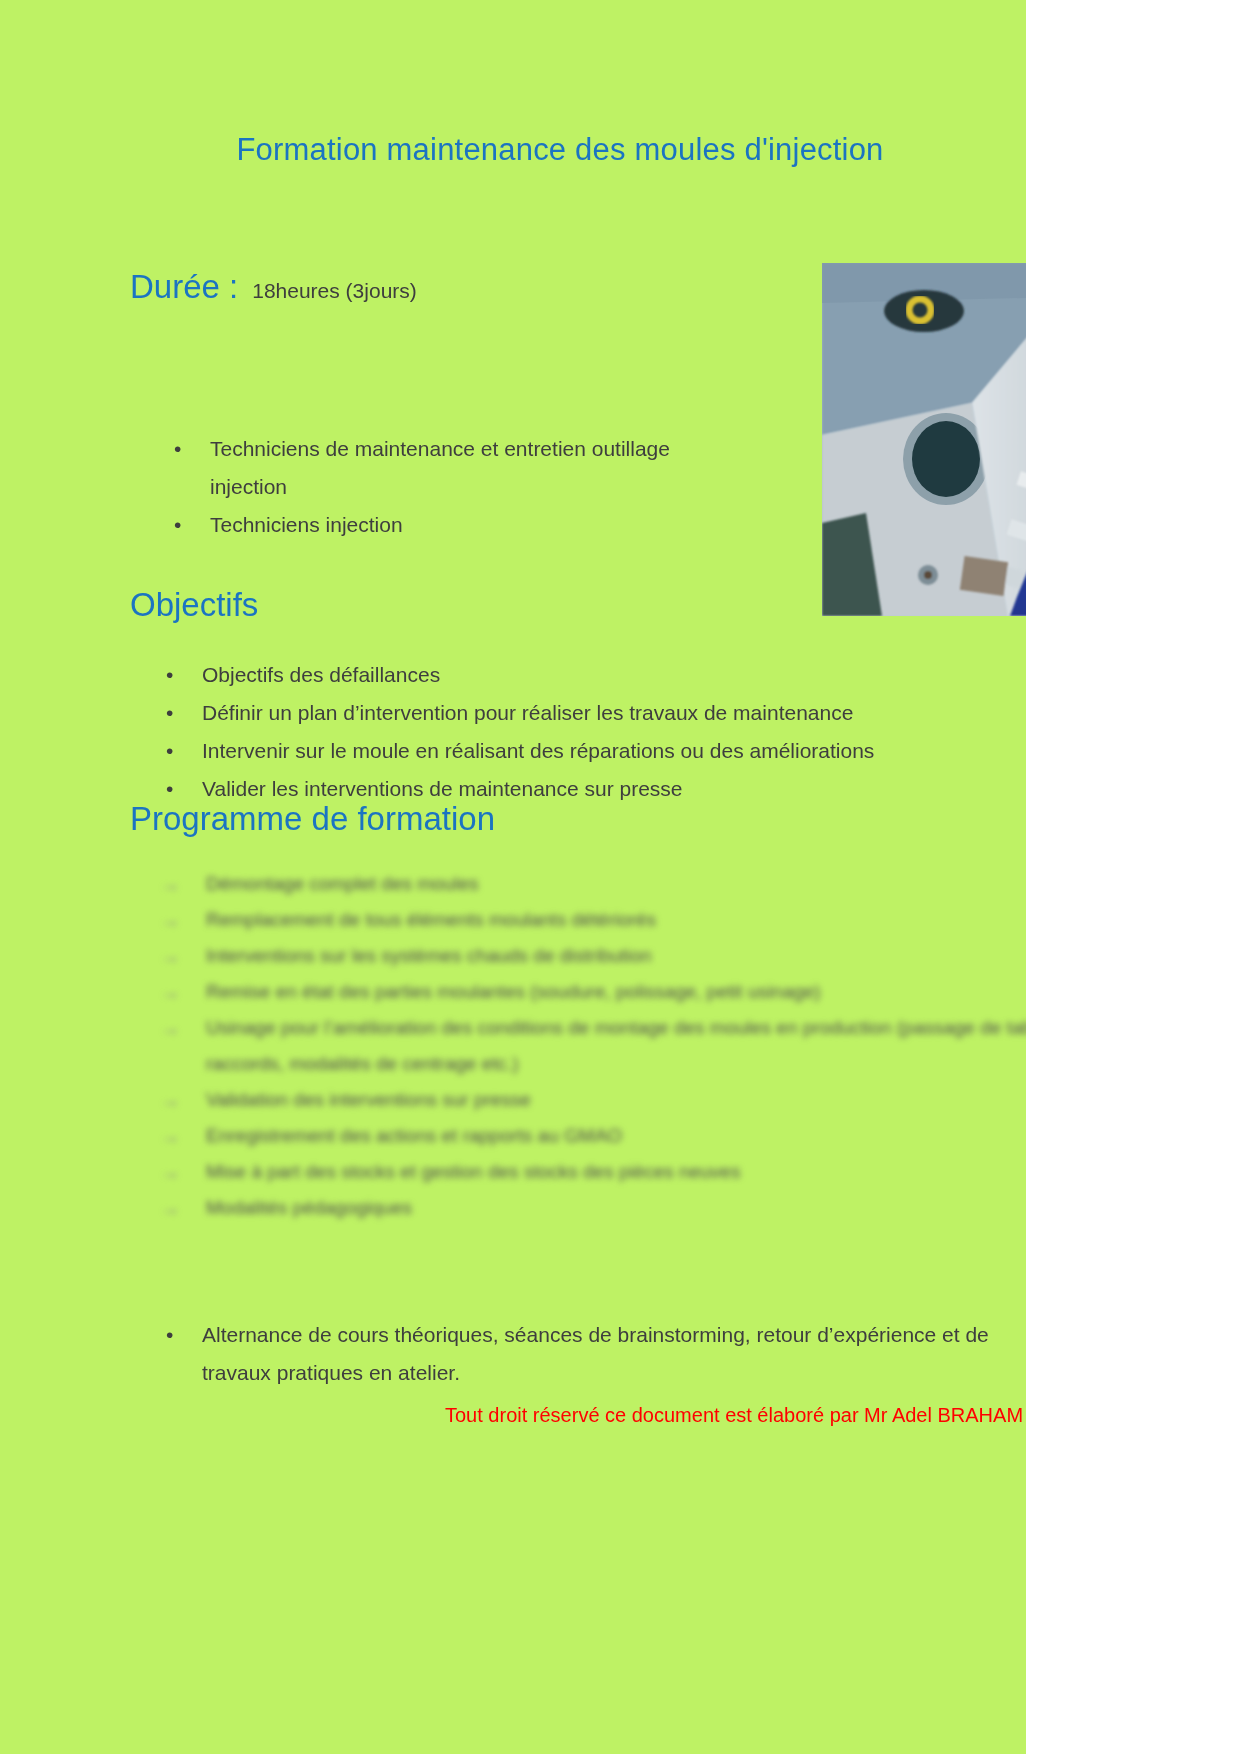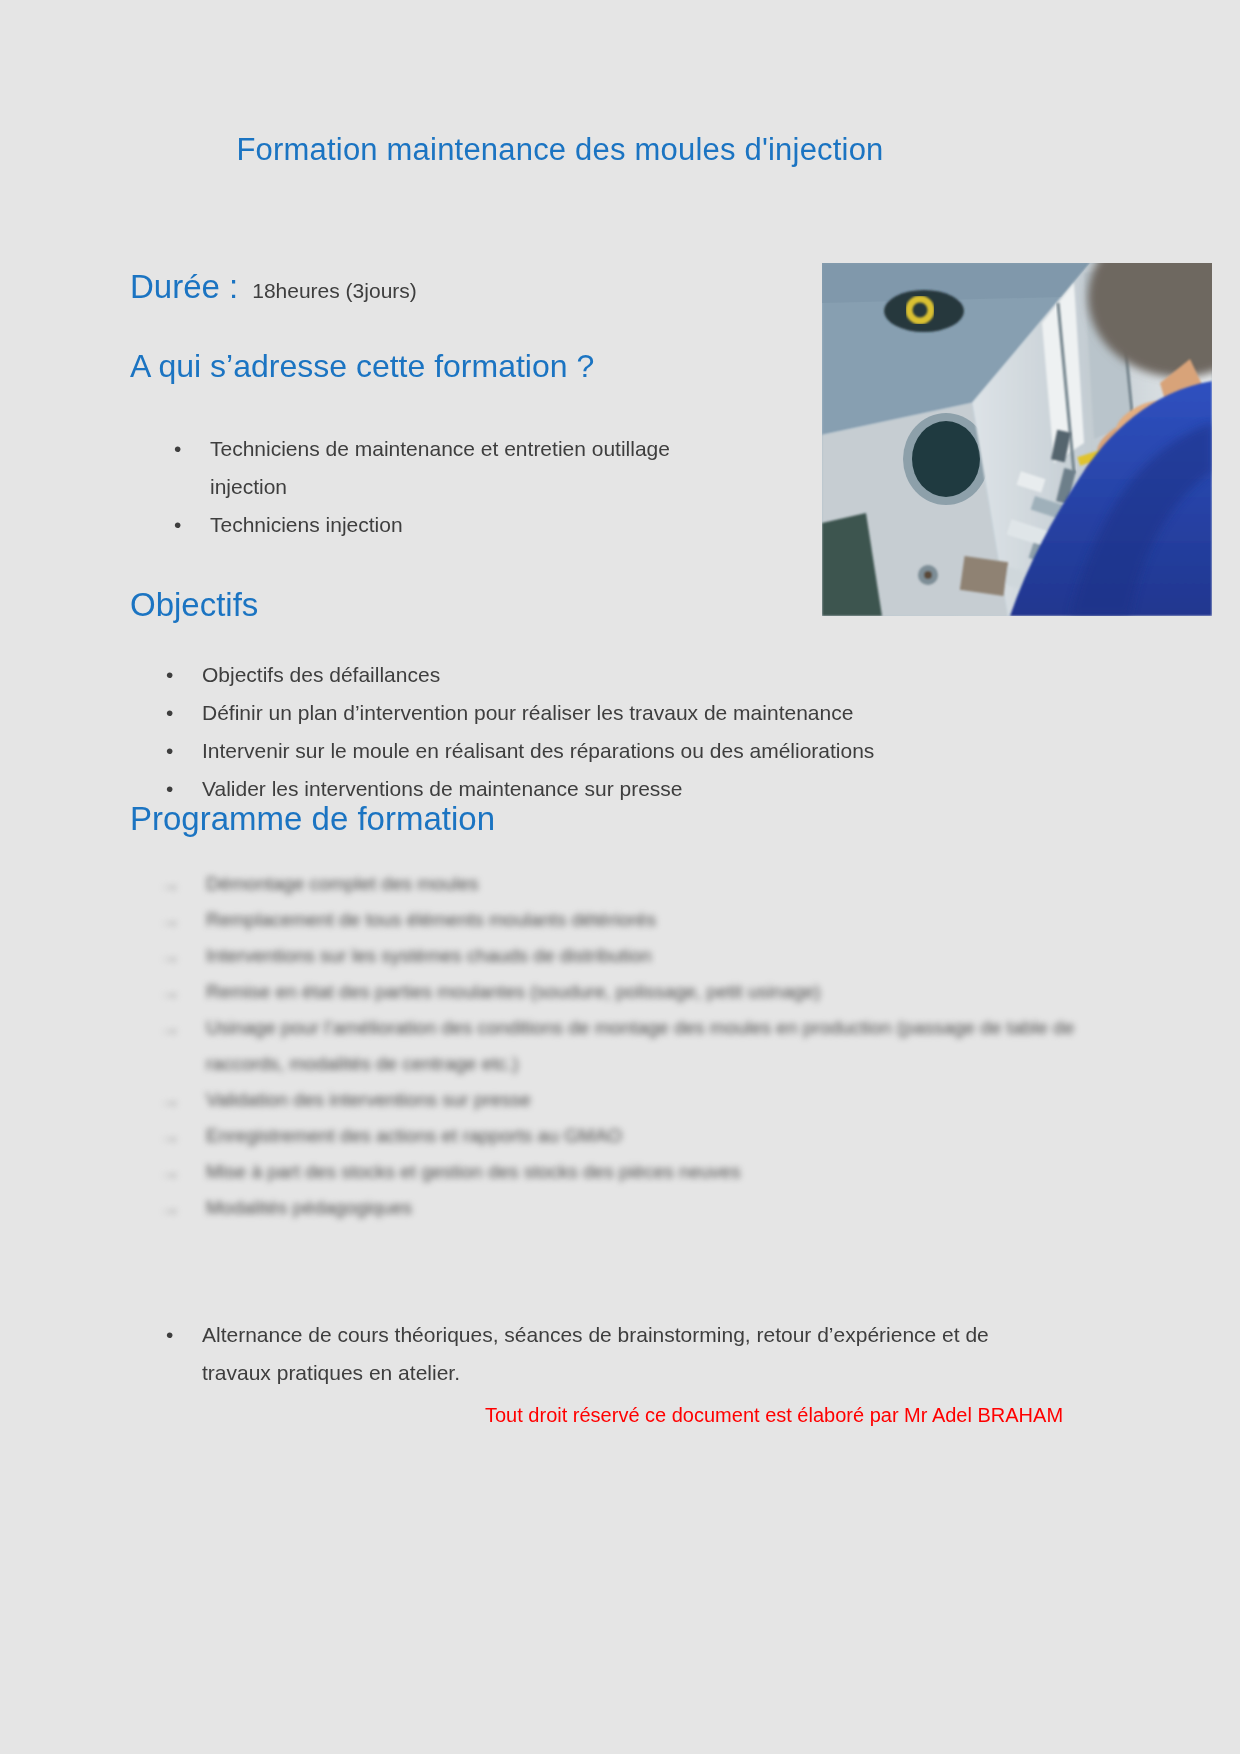--- a/index.html
+++ b/index.html
@@ -1,19 +1,19 @@
 <!DOCTYPE html>
 <html lang="fr"><head>
 <meta charset="utf-8">
 <style>
   html,body{margin:0;padding:0;background:#ffffff;}
   .page{
     position:relative;
-    width:1240px;height:1754px;
-    background:#e5e5e5;
+    width:1026px;height:1754px;
+    background:#bef264;
     font-family:"Liberation Sans","DejaVu Sans",sans-serif;
     overflow:hidden;
     text-decoration:underline;
   }
   .abs{position:absolute;}
   .title{
     left:130px;top:132px;width:860px;
     text-align:center;
     font-size:31px;color:#1B74C2;
     letter-spacing:0.2px;
@@ -60,21 +60,21 @@
     line-height:36px;
   }
   .programme-list .arrow{
     position:absolute;left:0;top:0;
     color:#8a8a8a;font-size:20px;
   }
   .modalites-list{left:160px;top:1316px;width:900px;}
   .modalites-list li{line-height:46px;}
   .footer-red{
     left:445px;top:1404px;
-    color:#FF0000;font-size:20px;margin-left:40px;
+    color:#FF0000;font-size:20px;
   }
   .photo{
     left:822px;top:263px;width:390px;height:353px;
     overflow:hidden;
   }
   .photo svg{display:block;width:100%;height:100%;}
 </style>
 </head>
 <body>
 
@@ -158,21 +158,20 @@
         <ellipse cx="290" cy="198" rx="30" ry="13" fill="#c89068" transform="rotate(-30 290 198)"></ellipse>
         <ellipse cx="322" cy="156" rx="30" ry="14" fill="#e2ad80" transform="rotate(-26 322 156)"></ellipse>
         <rect x="256" y="190" width="26" height="9" fill="#e0c32f" transform="rotate(-18 269 194)"></rect>
       </g>
 
       <path d="M390,118 C330,128 286,170 258,214 C232,254 206,300 188,353 L390,353 Z" fill="url(#sleeve)" filter="url(#soft)"></path>
       <path d="M390,160 C344,176 310,210 288,250 C270,282 256,318 248,353 L308,353 C318,296 344,240 390,208 Z" fill="#1d3187" opacity="0.55" filter="url(#soft3)"></path>
     </svg>
   </div>
 
-  <div class="abs h-blue h-audience">A qui s’adresse cette formation ?</div>
 
   <ul class="abs dots audience-list">
     <li>Techniciens de maintenance et entretien outillage injection</li>
     <li>Techniciens injection</li>
   </ul>
 
   <div class="abs h-blue h-objectifs">Objectifs</div>
 
   <ul class="abs dots objectifs-list">
     <li>Objectifs des défaillances</li>

